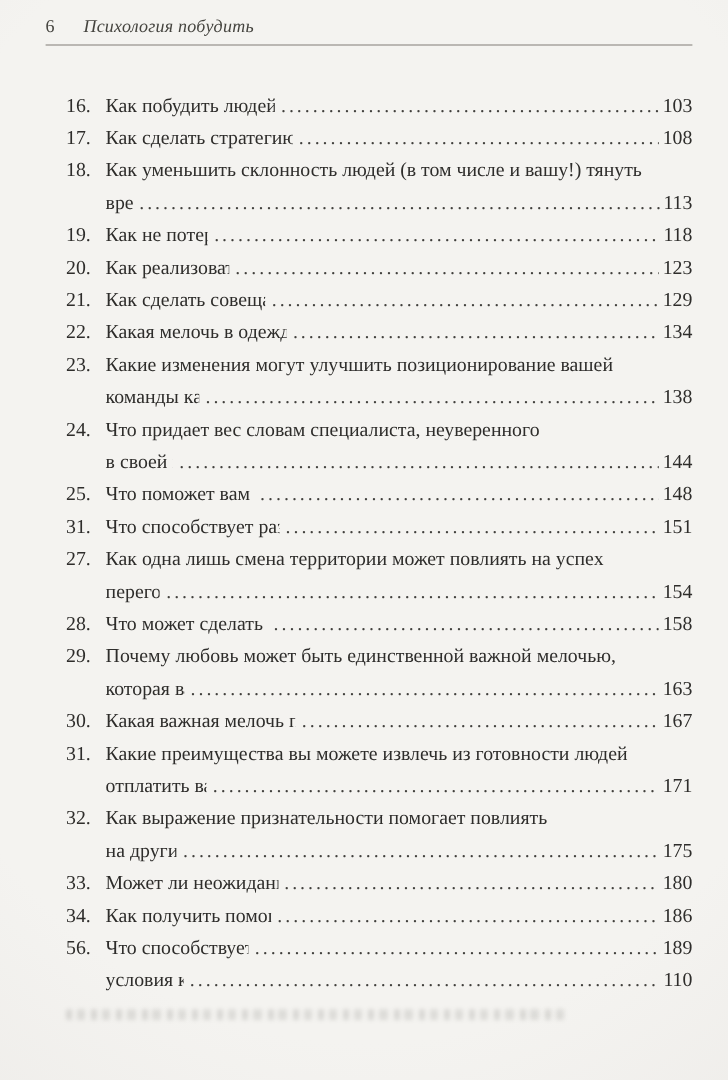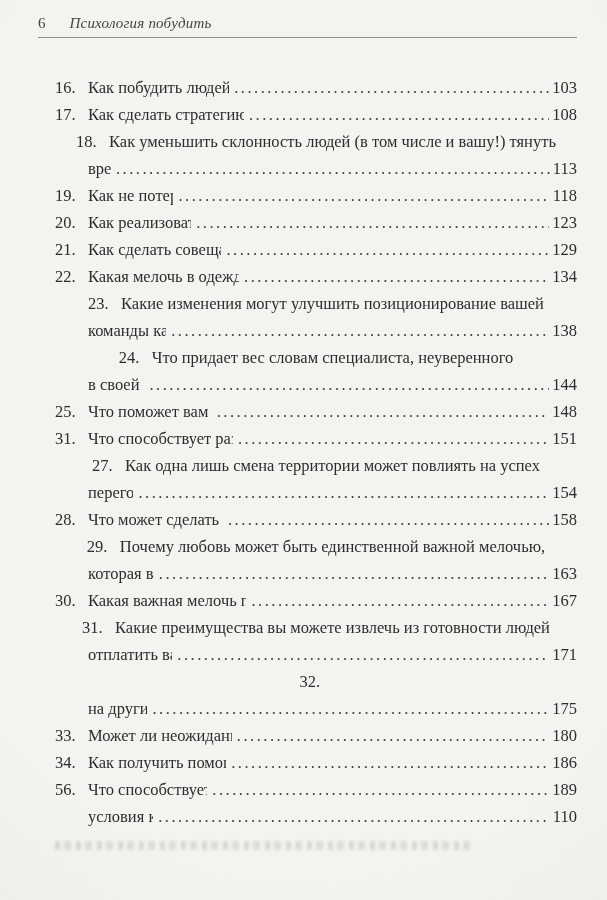--- a/index.html
+++ b/index.html
@@ -41,21 +41,20 @@
     margin-top: 36px;
     padding-left: 17px;
     font-size: 16.5px;
   }
   .entry { margin: 0; }
   .line {
     display: flex;
     align-items: baseline;
     line-height: 27px;
     white-space: nowrap;
-    justify-content: center;
   }
   .num {
     flex: none;
     width: 33px;
   }
   .line.cont { padding-left: 33px; }
   .txt {
     flex: 0 1 auto;
     min-width: 0;
     overflow: hidden;
@@ -240,20 +239,21 @@
         </div>
         <div class="line cont">
           <span class="txt">отплатить вам за помощь</span>
           <span class="leader"></span>
           <span class="pg">171</span>
         </div>
       </div>
       <div class="entry">
         <div class="line">
           <span class="num">32.</span>
+          <span class="txt">Как выражение признательности помогает повлиять</span>
         </div>
         <div class="line cont">
           <span class="txt">на других людей</span>
           <span class="leader"></span>
           <span class="pg">175</span>
         </div>
       </div>
       <div class="entry">
         <div class="line">
           <span class="num">33.</span>

